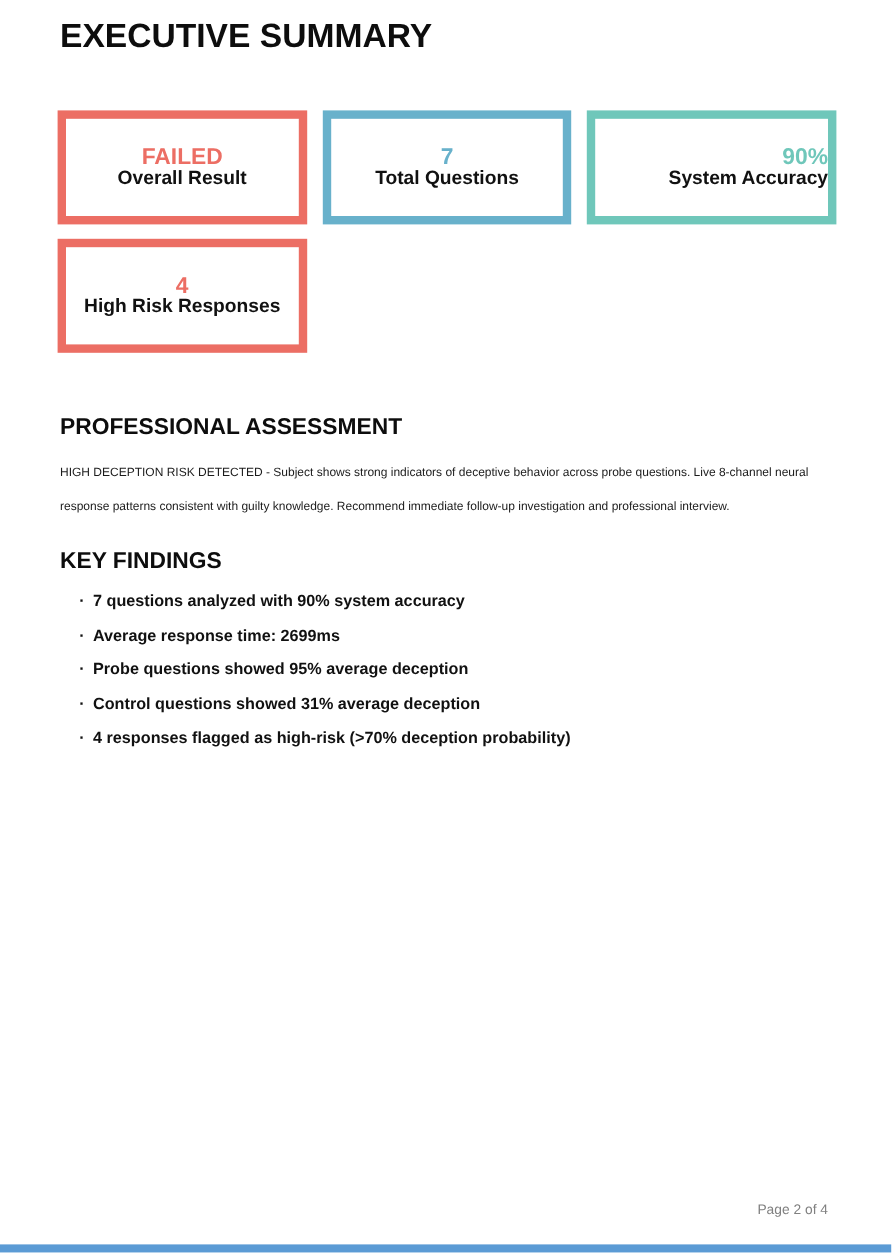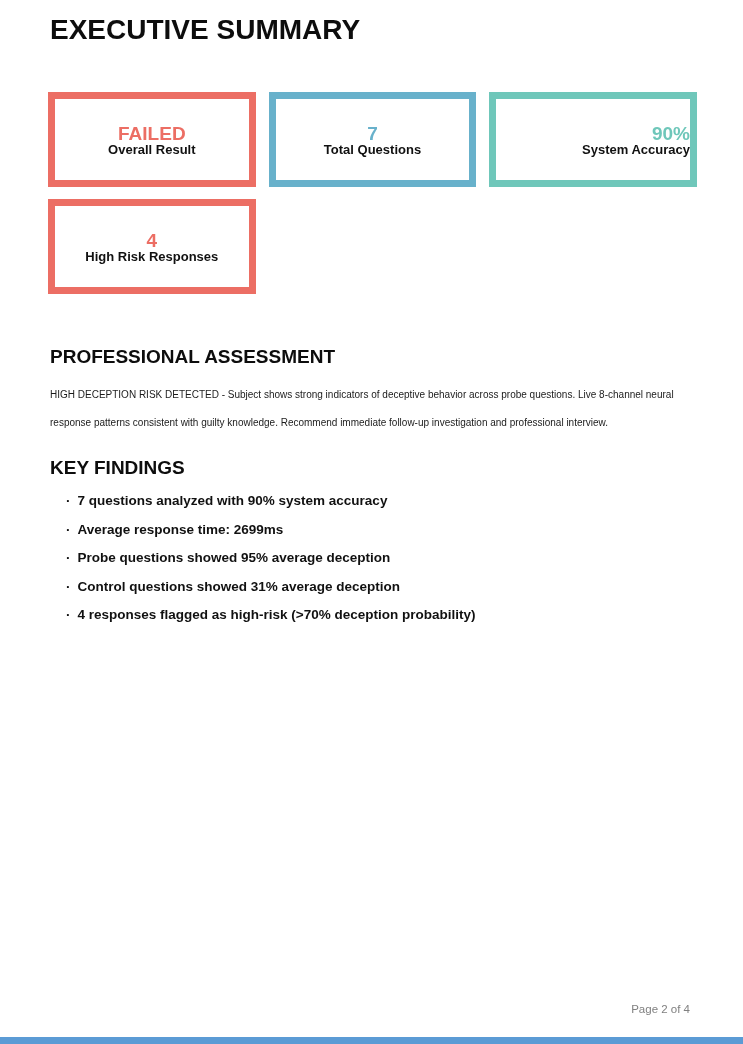--- a/index.html
+++ b/index.html
@@ -37,21 +37,21 @@
     justify-content: center;
     text-align: center;
   }
   .card-value {
     font-size: 19px;
     font-weight: bold;
     line-height: 1;
   }
   .card-label {
     margin-top: 0;
-    font-size: 13px;
+    font-size: 16px;
     font-weight: bold;
     color: #111111;
     line-height: 1;
   }
   .section-heading {
     margin: 52px 48px 0 50px;
     font-size: 19px;
     font-weight: bold;
     color: #0d0d0d;
     line-height: 22px;

